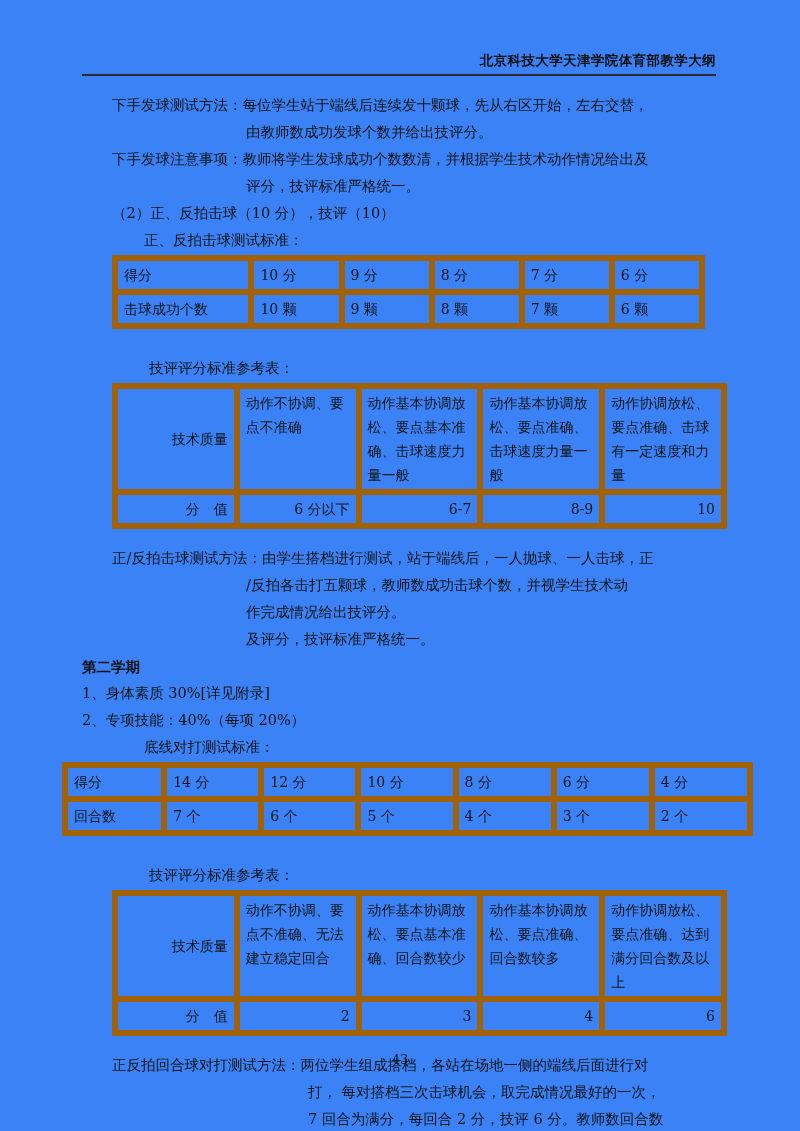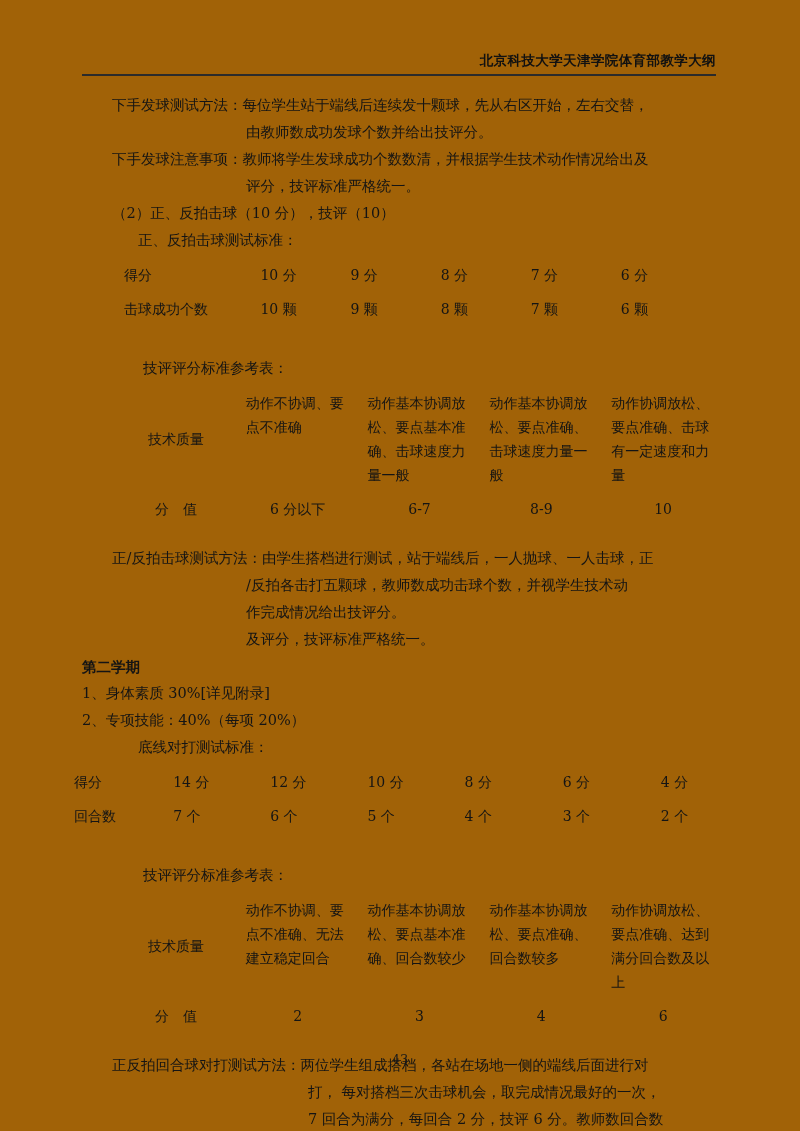--- a/index.html
+++ b/index.html
@@ -9,21 +9,21 @@
   }
   body {
     font-family: "DejaVu Serif", "Liberation Serif", serif;
     color: #1a1a1a;
   }
   .page {
     position: relative;
     width: 800px;
     height: 1131px;
     margin: 0 auto;
-    background: #a16207;
+    background: #3b82f6;
     overflow: hidden;
   }
   
   .header-band {
     position: absolute;
     left: 82px;
     top: 52px;
     width: 634px;
   }
   .header-title {
@@ -84,32 +84,32 @@
     table-layout: fixed;
   }
   table.doc td {
     border: 6px solid #a16207;
     padding: 2px 6px;
     vertical-align: top;
     color: #141414;
     word-break: break-all;
   }
   table.doc td.mid { vertical-align: middle; }
-  table.doc td.ctr { text-align: center; margin-top: 20px; }
+  table.doc td.ctr { text-align: right; margin-top: 20px; }
 
   .tbl-wrap-1 { position: relative; margin-left: 112px; width: 593px; }
   .tbl-wrap-2 { position: relative; margin-left: 112px; width: 615px; }
   .tbl-wrap-3 { position: relative; margin-left: 62px; width: 691px; }
   .tbl-wrap-4 { position: relative; margin-left: 112px; width: 615px; }
 
   .caption {
     font-size: 14.5px;
     line-height: 26px;
     color: #141414;
-    margin: 0 0 2px 6px;
+    margin: 0 0 2px 12px;
   }
   .caption.c1 { padding-left: 132px; }
   .caption.c2 { padding-left: 137px; }
   .caption.c3 { padding-left: 132px; }
 
   
   .page-number {
     position: absolute;
     left: 0;
     top: 1052px;

